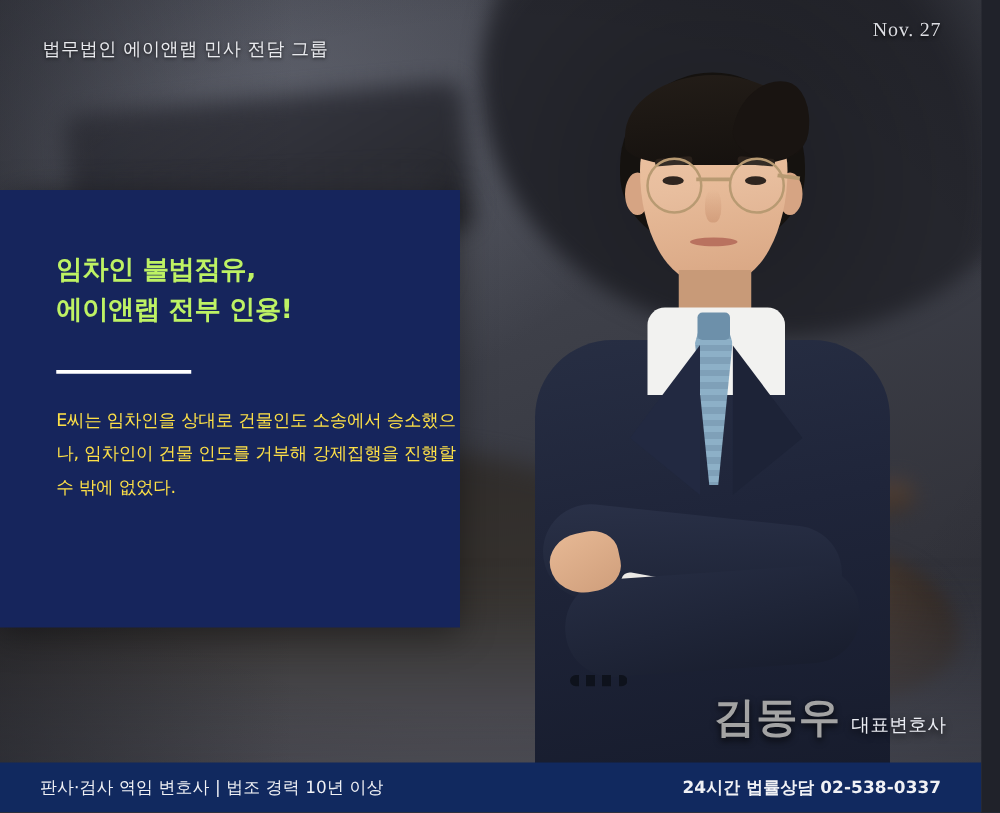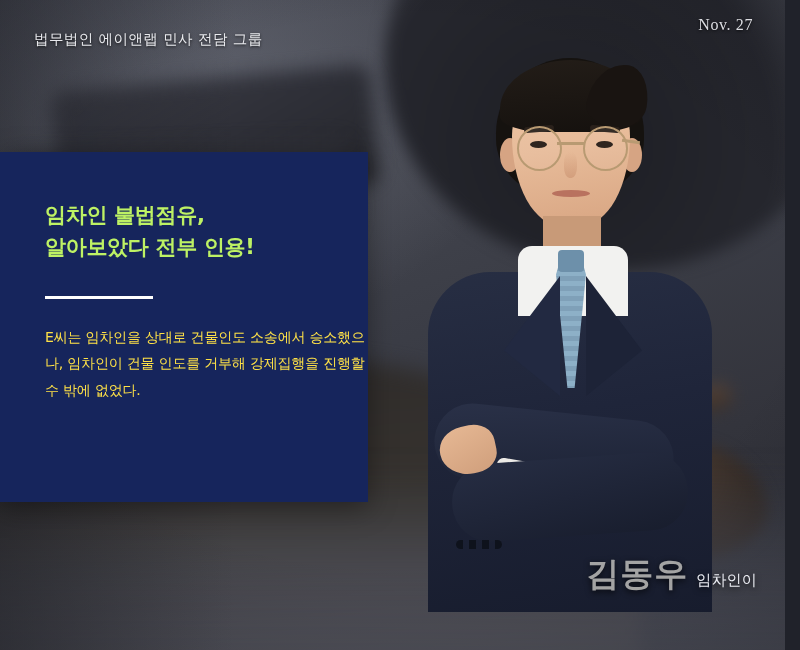--- a/index.html
+++ b/index.html
@@ -403,27 +403,31 @@
     <div class="pt-hand"></div>
     <div class="pt-buttons"></div>
   </div>
 
   <div class="hdr-left">법무법인 에이앤랩 민사 전담 그룹</div>
   <div class="hdr-right">Nov. 27</div>
 
   <div class="panel">
     <div class="panel-head">
       <div>임차인 불법점유,</div>
-      <div>알아보았다 전부 인용!</div>
+      <div>에이앤랩 전부 인용!</div>
     </div>
     <div class="panel-rule"></div>
     <div class="panel-body">
       <p>E씨는 임차인을 상대로 건물인도 소송에서 승소했으나, 임차인이 건물 인도를 거부해 강제집행을 진행할 수 밖에 없었다.</p>
     </div>
   </div>
 
   <div class="name-block">
     <span class="name-main">김동우</span>
-    <span class="name-role">임차인이</span>
+    <span class="name-role">대표변호사</span>
   </div>
 
+  <div class="footer">
+    <div class="footer-left">판사·검사 역임 변호사 | 법조 경력 10년 이상</div>
+    <div class="footer-right">24시간 법률상담 02-538-0337</div>
+  </div>
 
 </div>
 
 </body></html>

